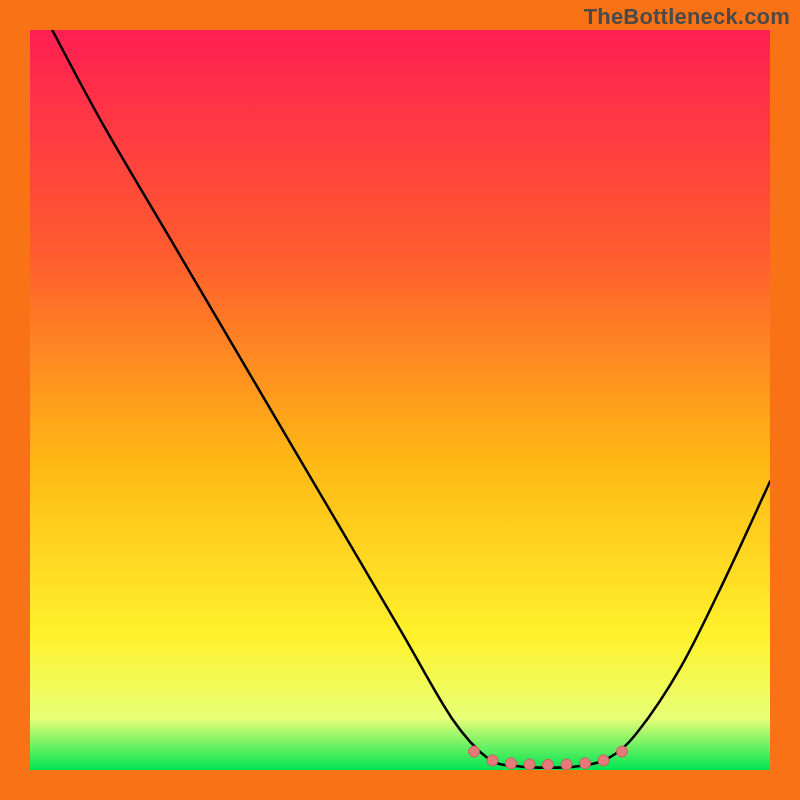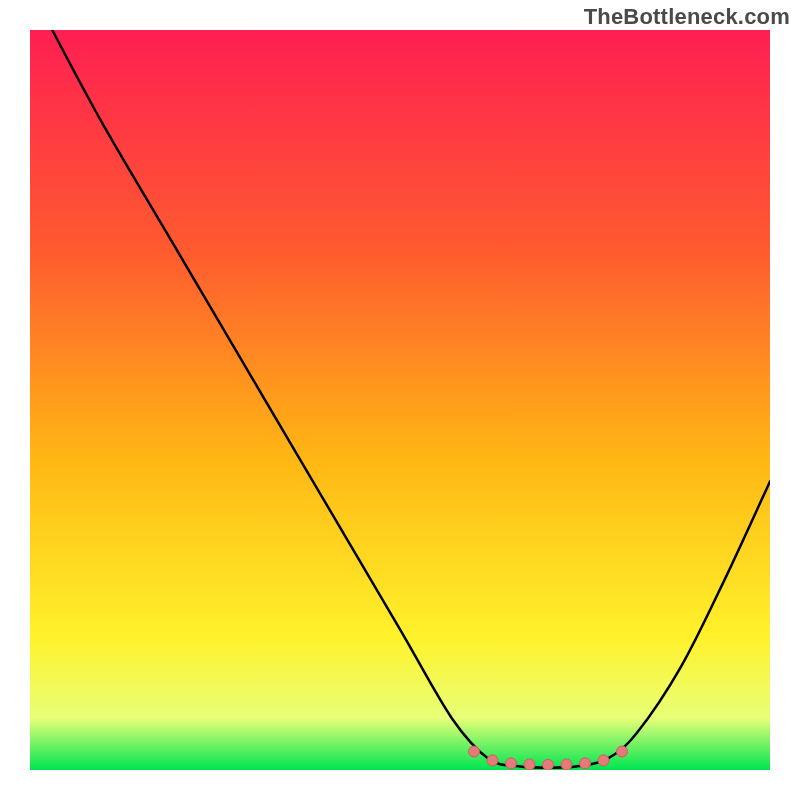--- a/index.html
+++ b/index.html
@@ -8,21 +8,21 @@
     width: 800px;
     height: 800px;
     background: #000;
     overflow: hidden;
     font-family: Arial, Helvetica, sans-serif;
   }
   .stage {
     position: relative;
     width: 800px;
     height: 800px;
-    background: #ffffff;
+    background: #f97316;
   }
   .attribution {
     position: absolute;
     top: 4px;
     right: 10px;
     color: #4a4a4a;
     font-size: 22px;
     font-weight: 600;
     letter-spacing: 0.2px;
     z-index: 10;

